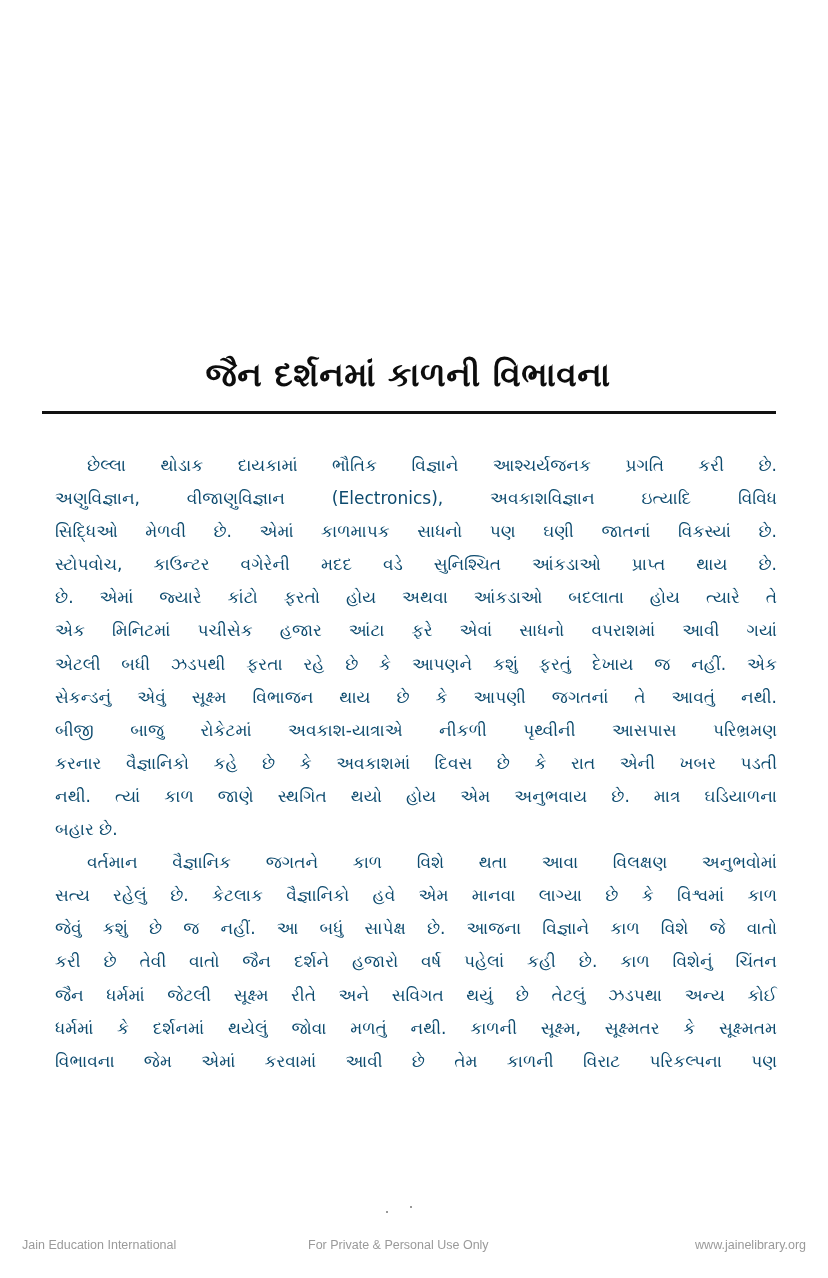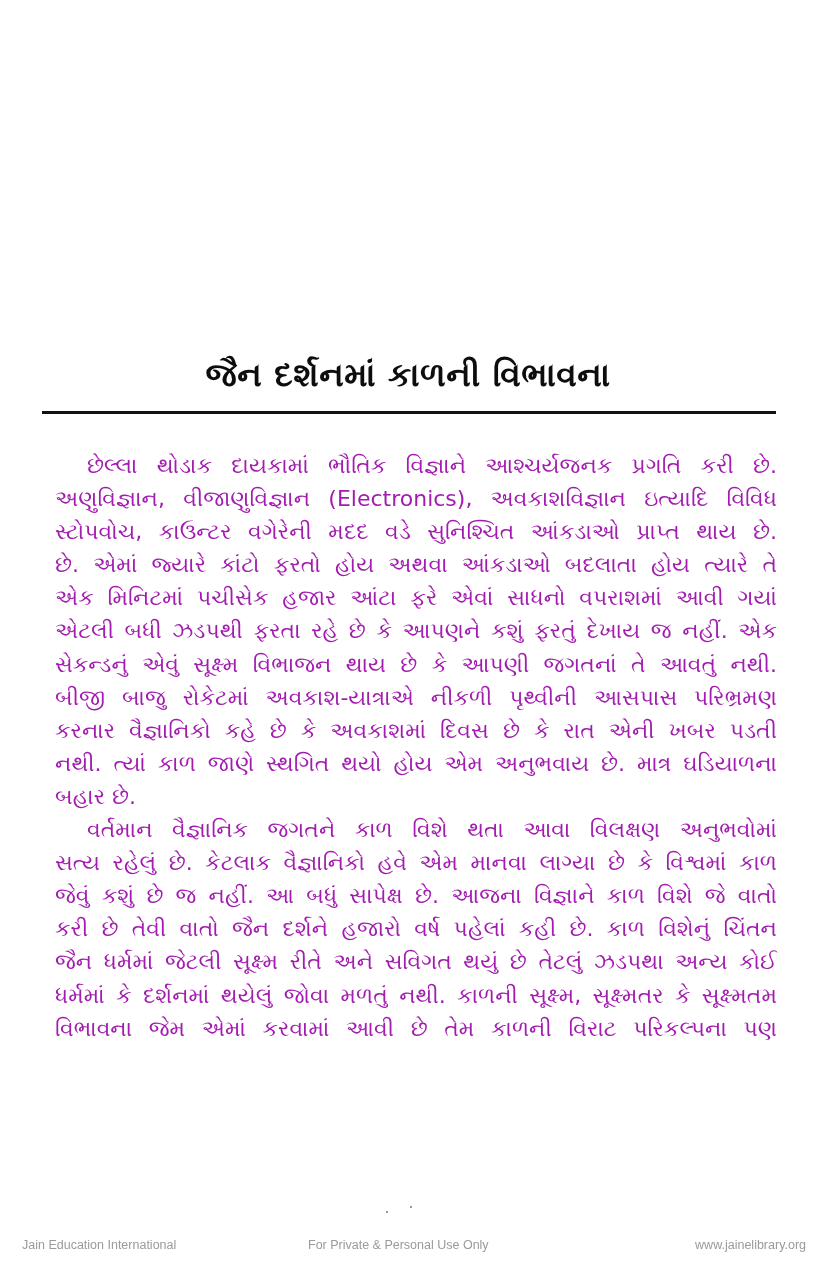--- a/index.html
+++ b/index.html
@@ -44,26 +44,26 @@
     }
     .body-text {
       position: absolute;
       left: 55px;
       top: 449px;
       width: 722px;
     }
     .line {
       display: block;
       white-space: nowrap;
-      font-size: 22px;
+      font-size: 17px;
       line-height: 33.1px;
       height: 33.1px;
       text-align: justify;
       text-align-last: justify;
-      color: #a21caf;
+      color: #0c4a6e;
     }
     .line.indent {
       padding-left: 32px;
     }
     .line.last {
       text-align-last: left;
     }
     .footer {
       position: absolute;
       left: 0;
@@ -95,20 +95,21 @@
 <div class="page">
 
   <h1 class="title">જૈન દર્શનમાં કાળની વિભાવના</h1>
   <div class="title-rule"></div>
 
   <div class="body-text">
 
     <div>
       <span class="line indent">છેલ્લા થોડાક દાયકામાં ભૌતિક વિજ્ઞાને આશ્ચર્યજનક પ્રગતિ કરી છે.</span>
       <span class="line">અણુવિજ્ઞાન, વીજાણુવિજ્ઞાન (Electronics), અવકાશવિજ્ઞાન ઇત્યાદિ વિવિધ</span>
+      <span class="line">સિદ્ધિઓ મેળવી છે. એમાં કાળમાપક સાધનો પણ ઘણી જાતનાં વિકસ્યાં છે.</span>
       <span class="line">સ્ટોપવોચ, કાઉન્ટર વગેરેની મદદ વડે સુનિશ્ચિત આંકડાઓ પ્રાપ્ત થાય છે.</span>
       <span class="line">છે. એમાં જ્યારે કાંટો ફરતો હોય અથવા આંકડાઓ બદલાતા હોય ત્યારે તે</span>
       <span class="line">એક મિનિટમાં પચીસેક હજાર આંટા ફરે એવાં સાધનો વપરાશમાં આવી ગયાં</span>
       <span class="line">એટલી બધી ઝડપથી ફરતા રહે છે કે આપણને કશું ફરતું દેખાય જ નહીં. એક</span>
       <span class="line">સેકન્ડનું એવું સૂક્ષ્મ વિભાજન થાય છે કે આપણી જગતનાં તે આવતું નથી.</span>
       <span class="line">બીજી બાજુ રોકેટમાં અવકાશ-યાત્રાએ નીકળી પૃથ્વીની આસપાસ પરિભ્રમણ</span>
       <span class="line">કરનાર વૈજ્ઞાનિકો કહે છે કે અવકાશમાં દિવસ છે કે રાત એની ખબર પડતી</span>
       <span class="line">નથી. ત્યાં કાળ જાણે સ્થગિત થયો હોય એમ અનુભવાય છે. માત્ર ઘડિયાળના</span>
       <span class="line last">બહાર છે.</span>
     </div>

